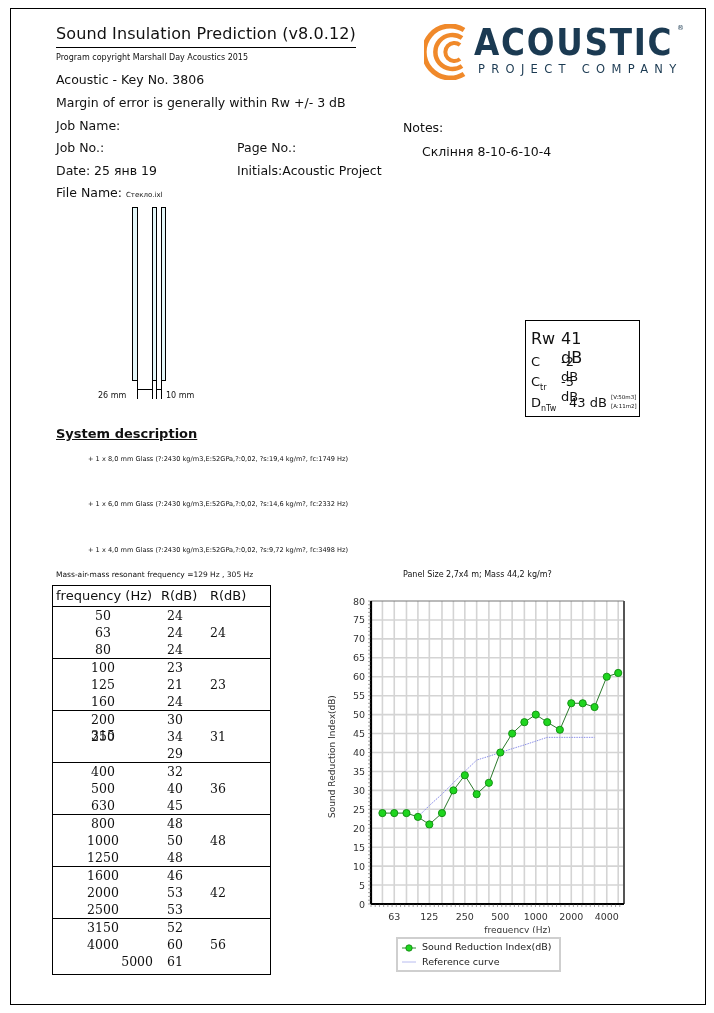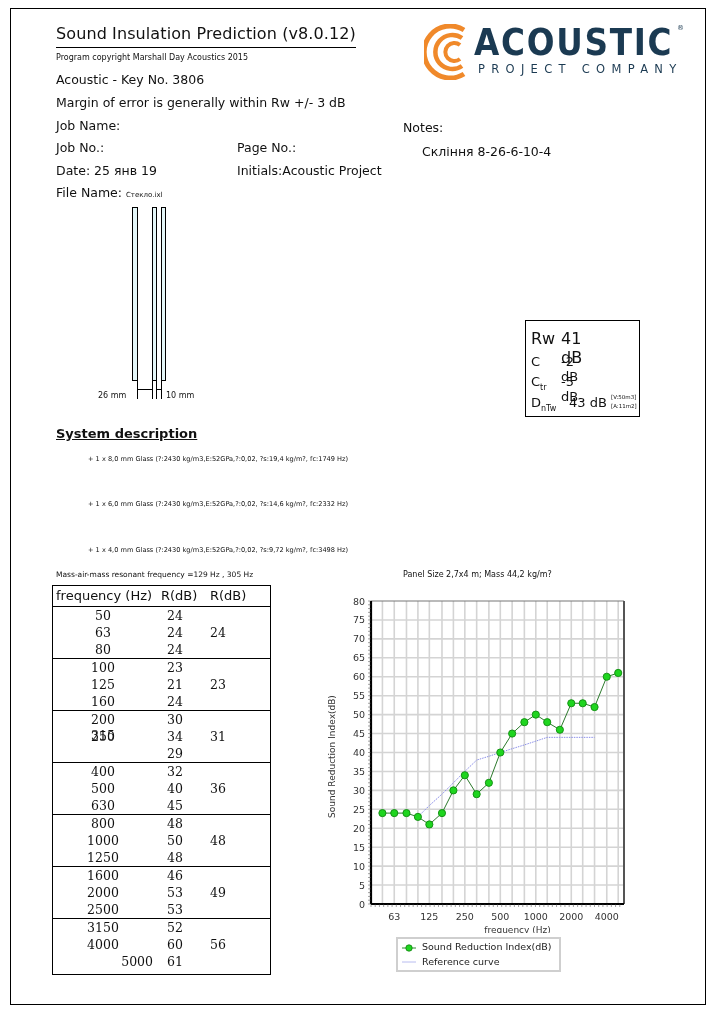--- a/index.html
+++ b/index.html
@@ -62,21 +62,21 @@
     <path d="M40 6 A26 26 0 1 0 40 50" fill="none" stroke="#f0892a" stroke-width="5"></path>
     <path d="M38 14 A17 17 0 1 0 38 42" fill="none" stroke="#f0892a" stroke-width="4.5"></path>
     <path d="M36 21 A9 9 0 1 0 36 35" fill="none" stroke="#f0892a" stroke-width="4"></path>
   </svg>
   <div class="logo-word">ACOUSTIC</div>
   <div class="logo-reg">®</div>
   <div class="logo-sub">PROJECT COMPANY</div>
 </div>
 
 <div class="abs med" style="left:403px;top:120px;">Notes:</div>
-<div class="abs med" style="left:422px;top:144px;">Скління 8-26-6-10-4</div>
+<div class="abs med" style="left:422px;top:144px;">Скління 8-10-6-10-4</div>
 
 <div>
   <div class="pane" style="left:132px;top:207px;width:6px;height:174px;"></div>
   <div class="pane" style="left:152px;top:207px;width:5px;height:174px;"></div>
   <div class="pane" style="left:161px;top:207px;width:5px;height:174px;"></div>
   <div class="dim-line" style="left:137px;top:381px;width:1px;height:18px;"></div>
   <div class="dim-line" style="left:152px;top:381px;width:1px;height:18px;"></div>
   <div class="dim-line" style="left:156px;top:381px;width:1px;height:18px;"></div>
   <div class="dim-line" style="left:161px;top:381px;width:1px;height:18px;"></div>
   <div class="dim-line" style="left:137px;top:389px;width:15px;height:1px;"></div>
@@ -163,21 +163,21 @@
         <div class="cell" style="top: 35px; left: 114px;">48</div>
         <div class="cell" style="top: 18px; left: 157px;">48</div>
       </div>
       <div class="grp" style="top: 280px; height: 52px;">
         <div class="cell" style="top: 1px; left: 0px; width: 100px; text-align: center;">1600</div>
         <div class="cell" style="top: 1px; left: 114px;">46</div>
         <div class="cell" style="top: 18px; left: 0px; width: 100px; text-align: center;">2000</div>
         <div class="cell" style="top: 18px; left: 114px;">53</div>
         <div class="cell" style="top: 35px; left: 0px; width: 100px; text-align: center;">2500</div>
         <div class="cell" style="top: 35px; left: 114px;">53</div>
-        <div class="cell" style="top: 18px; left: 157px;">49</div>
+        <div class="cell" style="top: 18px; left: 157px;">42</div>
       </div>
       <div class="grp" style="top: 332px; height: 52px;">
         <div class="cell" style="top: 1px; left: 0px; width: 100px; text-align: center;">3150</div>
         <div class="cell" style="top: 1px; left: 114px;">52</div>
         <div class="cell" style="top: 18px; left: 0px; width: 100px; text-align: center;">4000</div>
         <div class="cell" style="top: 18px; left: 114px;">60</div>
         <div class="cell" style="top: 35px; left: 0px; width: 100px; text-align: right;">5000</div>
         <div class="cell" style="top: 35px; left: 114px;">61</div>
         <div class="cell" style="top: 18px; left: 157px;">56</div>
       </div>

